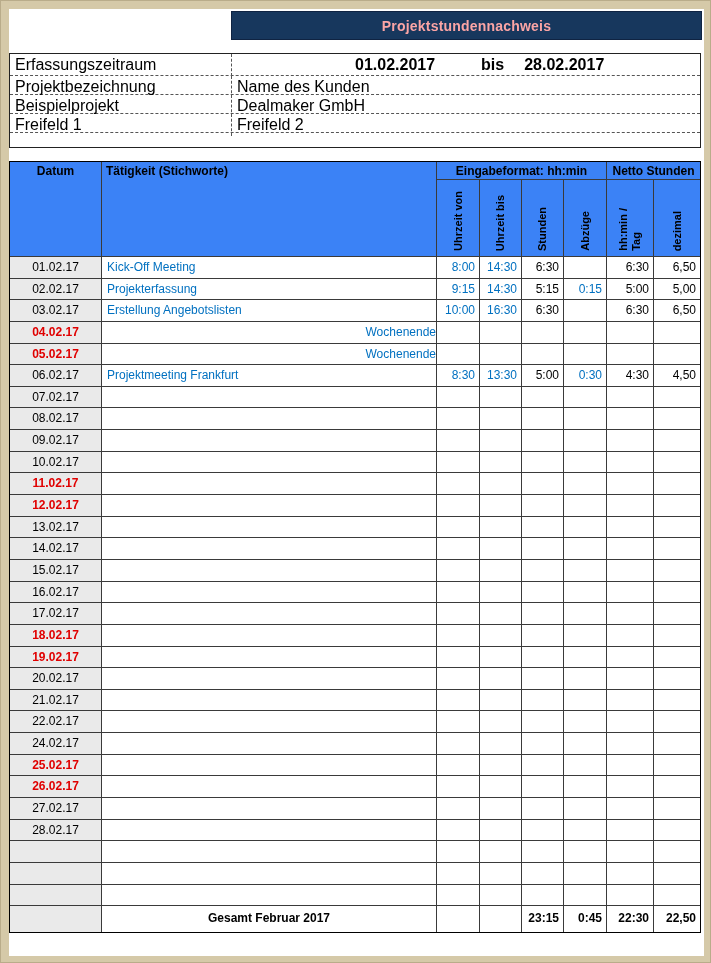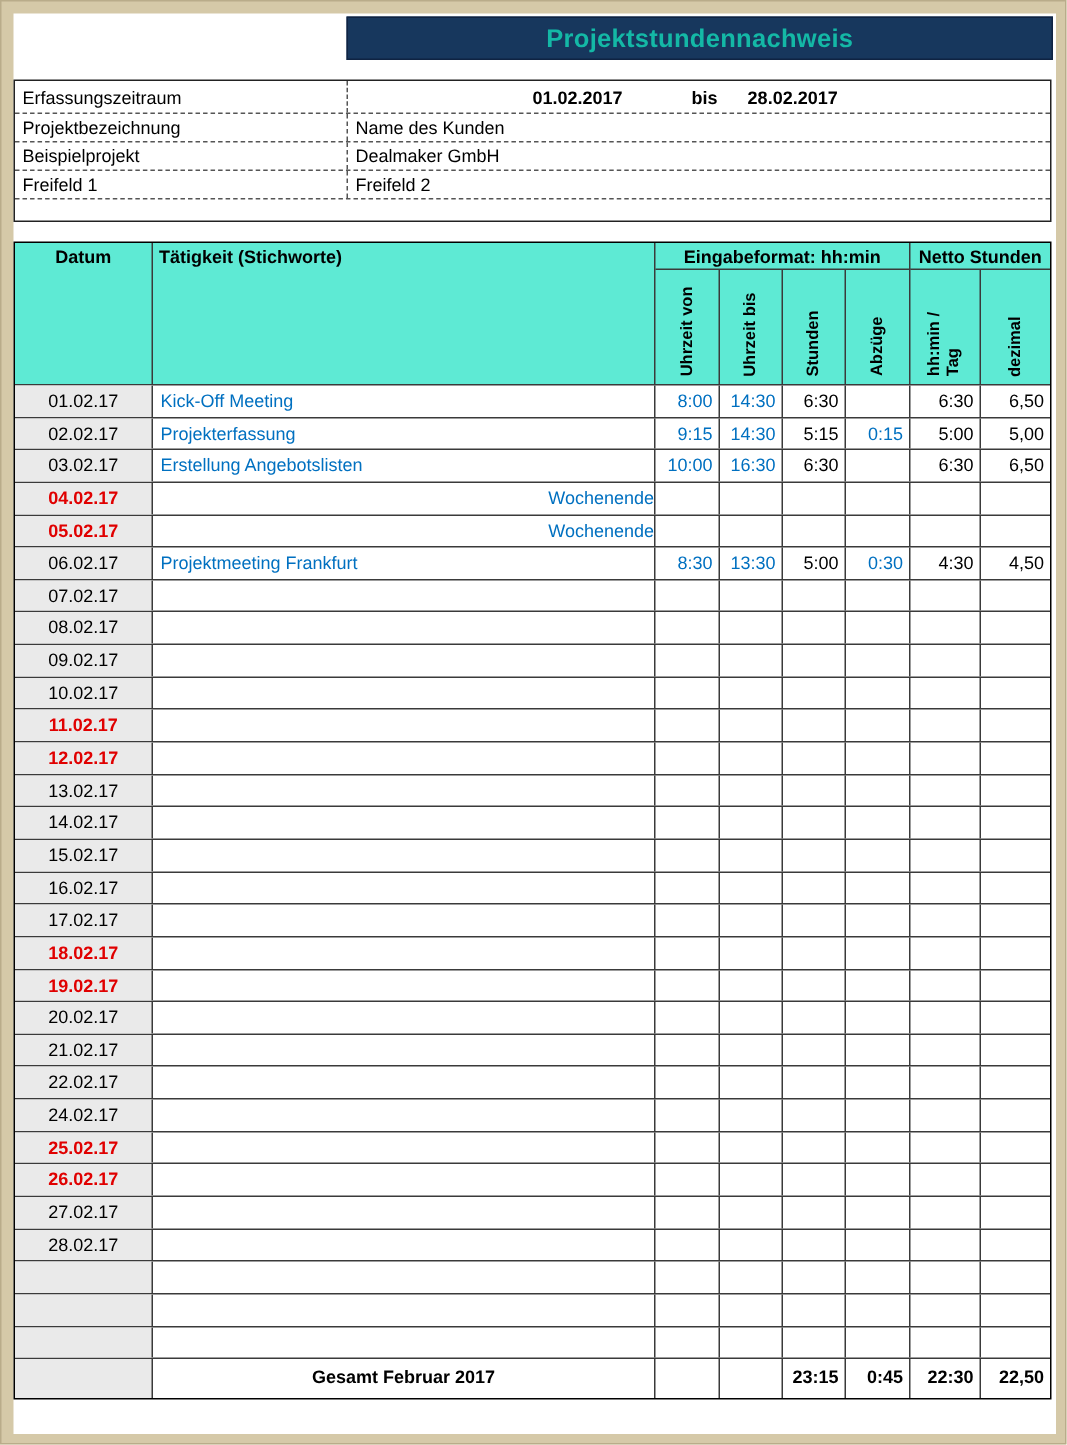--- a/index.html
+++ b/index.html
@@ -22,25 +22,25 @@
   .sheet{
     background:#ffffff;width:695px;height:947px;box-sizing:border-box;
     padding-top:2px;
   }
   
   .titlebar{
     margin-left:222px;width:471px;height:29px;box-sizing:border-box;
     background:var(--navy);border:1px solid #0f2342;
     display:flex;align-items:center;justify-content:center;
   }
-  .titlebar span{color:#14b8a6;font-weight:bold;font-size:17px;letter-spacing:.2px;}
+  .titlebar span{color:#fca5a5;font-weight:bold;font-size:14px;letter-spacing:.2px;}
   
   .infobox{
     margin-top:13px;width:692px;box-sizing:border-box;
-    border:1px solid #222;font-size:12px;color:#000;
+    border:1px solid #222;font-size:16px;color:#000;
   }
   .info-row{display:grid;grid-template-columns:222px 1fr;align-items:center;}
   .info-row + .info-row{border-top:1px dashed #555;}
   .info-row .lab{padding:2px 5px;border-right:1px dashed #555;align-self:stretch;display:flex;align-items:center;}
   .info-row .val{padding:2px 5px;}
   .r1{height:21px;}
   .r2,.r3,.r4{height:18px;}
   .r3 .lab,.r3 .val{font-weight:normal;}
   .filler{height:14px;border-top:1px dashed #555;}
   .period{display:flex;align-items:center;font-weight:bold;}
@@ -49,21 +49,21 @@
   .period .d2{margin-left:20px;}
   
   .table{
     margin-top:13px;width:692px;box-sizing:border-box;
     border:1px solid #000;font-size:12px;color:#000;
   }
   .thead{
     display:grid;
     grid-template-columns:92px 335px 43px 42px 42px 43px 47px 46px;
     grid-template-rows:18px 76px;
-    background:#5eead4;
+    background:#3b82f6;
   }
   .thead>div{box-sizing:border-box;}
   .h-datum{grid-column:1;grid-row:1/3;border-right:1px solid var(--grid);font-weight:bold;text-align:center;padding-top:2px;}
   .h-taet{grid-column:2;grid-row:1/3;border-right:1px solid var(--grid);font-weight:bold;padding:2px 4px;}
   .h-eingabe{grid-column:3/7;grid-row:1;border-right:1px solid var(--grid);border-bottom:1px solid var(--grid);font-weight:bold;text-align:center;padding-top:2px;}
   .h-netto{grid-column:7/9;grid-row:1;border-bottom:1px solid var(--grid);font-weight:bold;text-align:center;padding-top:2px;}
   .vcell{grid-row:2;display:flex;align-items:flex-end;justify-content:center;padding-bottom:5px;border-right:1px solid var(--grid);}
   .vcell.last{border-right:none;}
   .vtext{writing-mode:vertical-rl;transform:rotate(180deg);font-weight:bold;font-size:11px;line-height:1.15;white-space:pre-line;}
   

